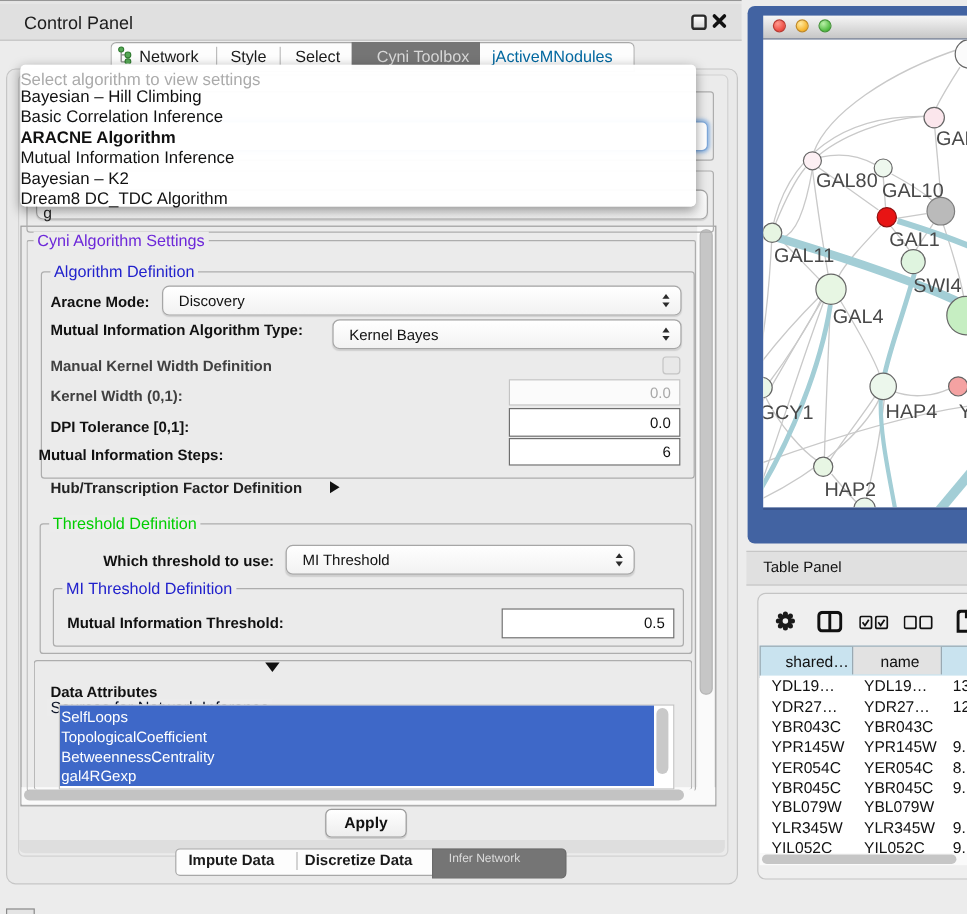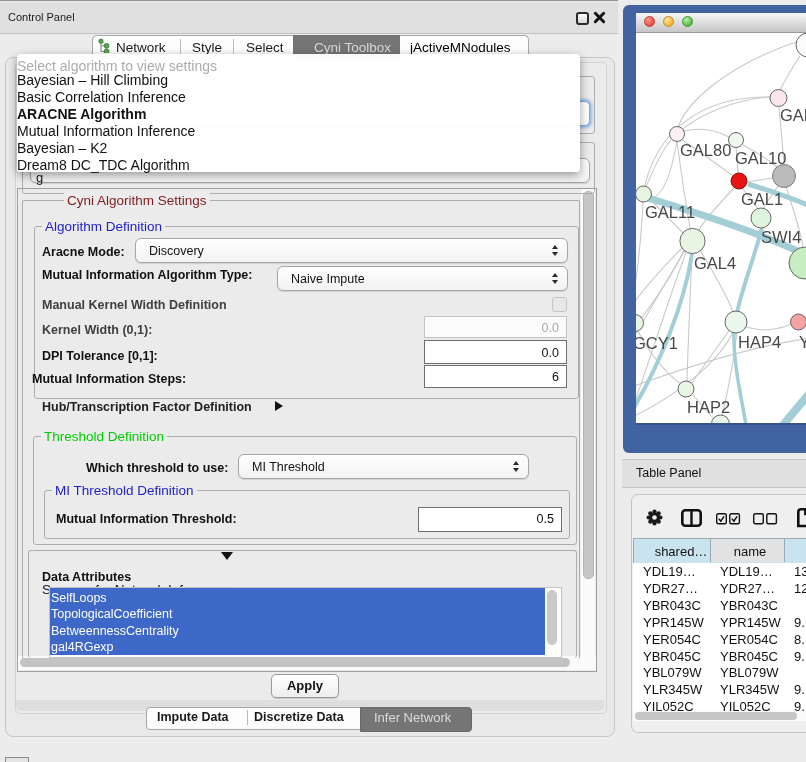--- a/index.html
+++ b/index.html
@@ -19,21 +19,21 @@
   .gcap{position:absolute;top:-8px;background:#ececec;padding:0 3px;font-size:13.5px;white-space:nowrap;}
 </style>
 </head>
 <body>
 
 <div class="abs" style="left:0;top:0;width:618px;height:762px;background:#ececec;"></div>
 <div class="abs" style="left:0;top:0;width:618px;height:1px;background:#969696;"></div>
 <div class="abs" style="left:0;top:1px;width:618px;height:2px;background:#e6e6e6;"></div>
 
 <div class="abs" style="left:0;top:3px;width:618px;height:30px;background:#e0e0e0;border-bottom:1px solid #c2c2c2;"></div>
-<div class="abs" style="left:8px;top:11px;font-size:11px;color:#1c1c1c;">Control Panel</div>
+<div class="abs" style="left:20px;top:11px;font-size:15px;color:#1c1c1c;">Control Panel</div>
 
 <div class="abs" style="left:576px;top:12px;width:9px;height:9px;border:2px solid #2a2a2a;border-radius:3px;background:linear-gradient(#ffffff,#d6d6d6);"></div>
 <svg class="abs" style="left:593px;top:11px;" width="13" height="13" viewBox="0 0 14 14">
     <path d="M2.5,2.5 L11.5,11.5 M11.5,2.5 L2.5,11.5" stroke="#111" stroke-width="3.2" stroke-linecap="round"></path>
   </svg>
 
 <div class="abs" style="left:5px;top:57px;width:608px;height:678px;background:#e9e9e9;border:1px solid #c6c6c6;border-radius:8px;"></div>
 
 <div class="abs" style="left:15px;top:62px;width:590px;height:650px;background:#ebebeb;border:1px solid #d2d2d2;border-radius:5px;"></div>
 <div class="abs" style="left:16px;top:700px;width:588px;height:11px;background:#dedede;border-radius:0 0 5px 5px;"></div>
@@ -46,39 +46,39 @@
 <div class="abs" style="left:18px;top:656px;width:578px;height:14px;background:#fafafa;"></div>
 <div class="abs" style="left:20px;top:658px;width:550px;height:9px;background:#c3c3c3;border-radius:5px;"></div>
 
 <div class="gbox" style="left:22px;top:76px;width:571px;height:56px;"></div>
 <div class="abs" style="left:35px;top:101px;width:553px;height:23px;background:#fff;border:1px solid #7ea7d8;border-radius:5px;box-shadow:0 0 3px 1.5px rgba(90,150,220,0.6);"></div>
 <div class="gbox" style="left:22px;top:142px;width:571px;height:50px;"></div>
 <div class="combo" style="left:30px;top:158px;width:558px;height:23px;"></div>
 <div class="abs" style="left:36px;top:170px;font-size:13px;color:#222;">g</div>
 
 <div class="gbox" style="left:22px;top:200px;width:556px;height:458px;border-radius:2px;border-bottom:none;">
-  <div class="gcap" style="left:5px;color:#7f1d1d;margin-left:36px;">Cyni Algorithm Settings</div>
+  <div class="gcap" style="left:5px;color:#6d28d9;">Cyni Algorithm Settings</div>
 </div>
 
 <div class="gbox" style="left:34px;top:226px;width:543px;height:171px;">
   <div class="gcap" style="left:7px;color:#2222cc;">Algorithm Definition</div>
 </div>
 
 <div class="abs lbl b" style="left:42px;top:245px;">Aracne Mode:</div>
 <div class="combo" style="left:135px;top:238px;width:431px;height:23px;">
   <div class="ct">Discovery</div>
   <div class="updn" style="right:8px;top:6px;">
       <div class="u"></div>
       <div class="d"></div>
     </div>
 </div>
 
 <div class="abs lbl b" style="left:42px;top:268px;">Mutual Information Algorithm Type:</div>
 <div class="combo" style="left:277px;top:266px;width:289px;height:23px;">
-  <div class="ct">Naive Impute</div>
+  <div class="ct">Kernel Bayes</div>
   <div class="updn" style="right:8px;top:6px;">
       <div class="u"></div>
       <div class="d"></div>
     </div>
 </div>
 
 <div class="abs glbl" style="left:42px;top:298px;">Manual Kernel Width Definition</div>
 <div class="abs" style="left:552px;top:297px;width:13px;height:13px;background:#e8e8e8;border:1px solid #c4c4c4;border-radius:3px;"></div>
 
 <div class="abs glbl" style="left:42px;top:323px;">Kernel Width (0,1):</div>
@@ -131,37 +131,37 @@
 
 <div class="abs" style="left:271px;top:674px;width:66px;height:22px;background:linear-gradient(#ffffff,#ededed);border:1px solid #9a9a9a;border-radius:5px;box-shadow:0 1px 1px rgba(0,0,0,0.15);">
   <div class="abs" style="left:0;top:3px;width:100%;text-align:center;font-size:13px;font-weight:bold;color:#111;">Apply</div>
 </div>
 
 <div class="abs" style="left:146px;top:707px;width:324px;height:21px;background:#fdfdfd;border:1px solid #a8a8a8;border-radius:4px;"></div>
 <div class="abs" style="left:157px;top:710px;font-size:12.5px;font-weight:bold;color:#1a1a1a;">Impute Data</div>
 <div class="abs" style="left:247px;top:710px;width:1px;height:15px;background:#b8b8b8;"></div>
 <div class="abs" style="left:254px;top:710px;font-size:12.5px;font-weight:bold;color:#1a1a1a;">Discretize Data</div>
 <div class="abs" style="left:360px;top:707px;width:110px;height:23px;background:#757575;border:1px solid #6a6a6a;border-radius:0 4px 4px 0;"></div>
-<div class="abs" style="left:374px;top:710px;font-size:13px;color:#dcdcdc;">Infer Network</div>
+<div class="abs" style="left:374px;top:710px;font-size:10px;color:#dcdcdc;">Infer Network</div>
 
 <div class="abs" style="left:92px;top:35px;width:435px;height:23px;background:#fdfdfd;border:1px solid #a8a8a8;border-bottom:1px solid #bdbdbd;border-radius:5px 5px 0 0;"></div>
 <svg class="abs" style="left:97px;top:38px;" width="14" height="15" viewBox="0 0 14 15">
   <path d="M4,4 L4,13.5 M4,7.8 L8,7.8 M4,13.5 L8,13.5" stroke="#8a8a8a" stroke-width="1.1" fill="none"></path>
   <circle cx="4" cy="3.2" r="2.1" fill="#56a856" stroke="#2f7a2f" stroke-width="0.9"></circle>
   <circle cx="9.6" cy="7.8" r="2.4" fill="#56a856" stroke="#2f7a2f" stroke-width="0.9"></circle>
   <circle cx="9.6" cy="13.3" r="2.4" fill="#56a856" stroke="#2f7a2f" stroke-width="0.9"></circle>
 </svg>
 <div class="abs" style="left:116px;top:40px;font-size:13.5px;color:#1a1a1a;text-align:center;">Network</div>
 <div class="abs" style="left:180px;top:39px;width:1px;height:15px;background:#bdbdbd;"></div>
 <div class="abs" style="left:192px;top:40px;font-size:13.5px;color:#1a1a1a;">Style</div>
 <div class="abs" style="left:233px;top:39px;width:1px;height:15px;background:#bdbdbd;"></div>
 <div class="abs" style="left:246px;top:40px;font-size:13.5px;color:#1a1a1a;">Select</div>
 <div class="abs" style="left:293px;top:35px;width:107px;height:23px;background:#757575;"></div>
 <div class="abs" style="left:314px;top:40px;font-size:13.5px;color:#d8d8d8;">Cyni Toolbox</div>
-<div class="abs" style="left:410px;top:40px;font-size:13.5px;color:#000000;text-align:right;">jActiveMNodules</div>
+<div class="abs" style="left:410px;top:40px;font-size:13.5px;color:#0369a1;text-align:right;">jActiveMNodules</div>
 
 <div class="abs" style="left:17px;top:54px;width:563px;height:118px;background:rgba(255,255,255,0.97);border-radius:4px;box-shadow:0 3px 10px rgba(0,0,0,0.4);"></div>
 <div class="abs" style="left:17px;top:58px;width:563px;text-align:left;font-size:14px;color:#ababab;">Select algorithm to view settings</div>
 <div class="abs" style="left:17px;top:72px;font-size:14px;color:#111;line-height:17px;white-space:nowrap;">Bayesian – Hill Climbing<br>Basic Correlation Inference<br><span class="b">ARACNE Algorithm</span><br>Mutual Information Inference<br>Bayesian – K2<br>Dream8 DC_TDC Algorithm</div>
 
 <div class="abs" style="left:623px;top:5px;width:183px;height:448px;background:#4263a2;border-radius:6px 0 0 6px;"></div>
 <div class="abs" style="left:636px;top:13px;width:170px;height:19px;background:linear-gradient(#f6f6f6,#c6c6c6);border-bottom:1px solid #9a9a9a;"></div>
 <div class="abs" style="left:644px;top:15.5px;width:11px;height:11px;border-radius:50%;background:radial-gradient(circle at 35% 30%,#ff9a90,#ee4c42 70%);border:1px solid #b83c34;box-sizing:border-box;"></div>
 <div class="abs" style="left:663px;top:15.5px;width:11px;height:11px;border-radius:50%;background:radial-gradient(circle at 35% 30%,#ffe9a0,#f6b32c 70%);border:1px solid #c08a28;box-sizing:border-box;"></div>
 <div class="abs" style="left:682px;top:15.5px;width:11px;height:11px;border-radius:50%;background:radial-gradient(circle at 35% 30%,#b9f0a8,#52bc42 70%);border:1px solid #46953a;box-sizing:border-box;"></div>

